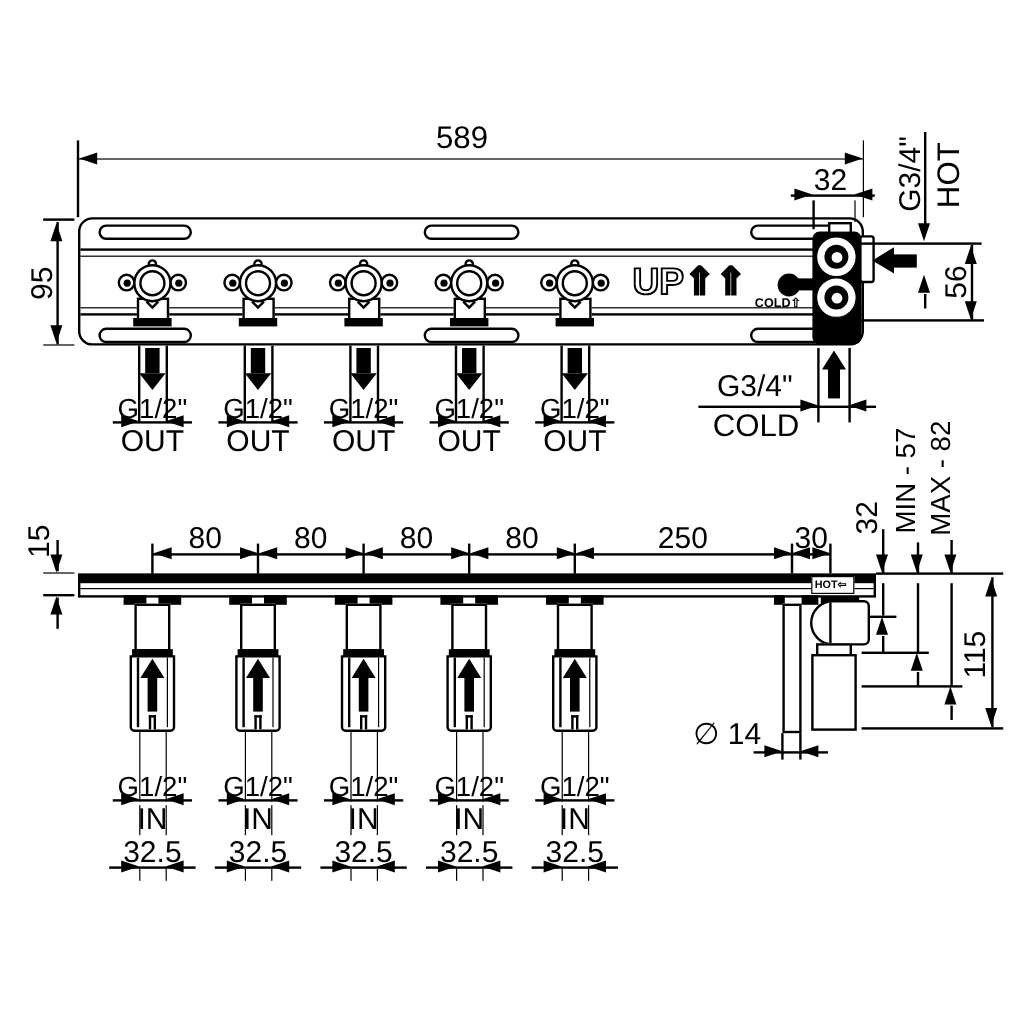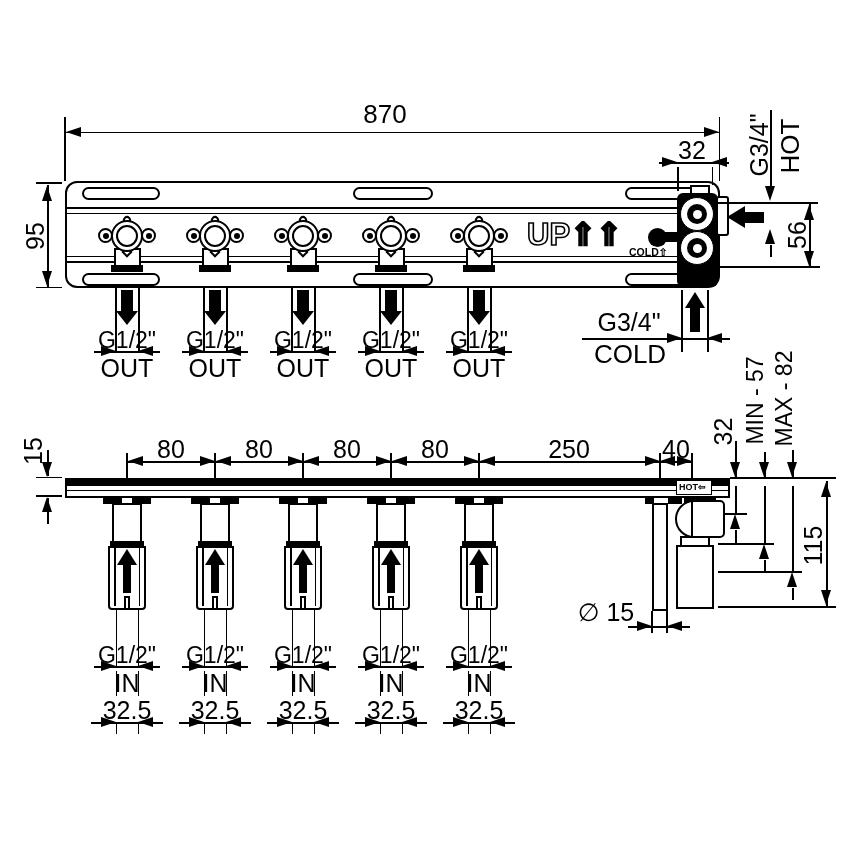--- a/index.html
+++ b/index.html
@@ -30,21 +30,21 @@
           -webkit-text-stroke:1.6px #000;letter-spacing:0px;white-space:nowrap;}
   .tinytx{position:absolute;font-weight:700;white-space:nowrap;}
 </style>
 </head>
 <body>
 
 <div id="canvas">
 
   <div>
 
-    <div class="dim" style="left:327px;top:101px;width:116px;height:28px;font-size:26px;">870</div>
+    <div class="dim" style="left:327px;top:101px;width:116px;height:28px;font-size:26px;">589</div>
     <div class="hl" style="left:65px;top:131.5px;width:655px;"></div>
     <div class="tri tl" style="left:66px;top:126.5px;"></div>
     <div class="tri tr" style="left:704px;top:126.5px;"></div>
     <div class="vl" style="left:64px;top:117px;height:64px;"></div>
     <div class="vl" style="left:718.5px;top:117px;height:64px;"></div>
 
     <div class="dim rot" style="left:14px;top:224px;width:40px;height:24px;">95</div>
     <div class="vl" style="left:47px;top:185px;height:102px;"></div>
     <div class="tri tu" style="left:41.5px;top:186px;"></div>
     <div class="tri td" style="left:41.5px;top:271px;"></div>
@@ -257,21 +257,21 @@
     <div class="tri tl" style="left:480px;top:455.5px;"></div>
     <div class="tri tr" style="left:645px;top:455.5px;"></div>
     <div class="hl" style="left:660px;top:461px;width:32px;"></div>
     <div class="tri tl" style="left:660px;top:455.5px;"></div>
     <div class="tri tr" style="left:677px;top:455.5px;"></div>
     <div class="dim" style="left:144px;top:436px;width:54px;height:25px;">80</div>
     <div class="dim" style="left:232px;top:436px;width:54px;height:25px;">80</div>
     <div class="dim" style="left:320px;top:436px;width:54px;height:25px;">80</div>
     <div class="dim" style="left:408px;top:436px;width:54px;height:25px;">80</div>
     <div class="dim" style="left:541px;top:436px;width:56px;height:25px;">250</div>
-    <div class="dim" style="left:661px;top:436px;width:30px;height:25px;">40</div>
+    <div class="dim" style="left:661px;top:436px;width:30px;height:25px;">30</div>
     <div class="vl" style="left:659.25px;top:453px;height:25px;"></div>
     <div class="vl" style="left:691px;top:453px;height:25px;"></div>
     <div class="vl" style="left:691px;top:500px;height:44px;"></div>
 
     <div class="box2" style="left:65px;top:478px;width:665px;height:19.5px;"></div>
     <div class="blk" style="left:65px;top:478px;width:665px;height:8px;"></div>
     <div class="hl" style="left:67px;top:489.5px;width:661px;"></div>
 
     <div class="abs" style="left:676px;top:480px;width:36px;height:15px;background:#fff;border:1.5px solid #000;box-sizing:border-box;">
       <div class="tinytx" style="left:2px;top:1px;font-size:9px;">HOT⇦</div>
@@ -375,21 +375,21 @@
 
     <div class="blk" style="left:645px;top:496px;width:9px;height:8px;"></div>
     <div class="blk" style="left:668px;top:496px;width:14px;height:8px;"></div>
     <div class="box" style="left:652px;top:503px;width:16px;height:108px;"></div>
     <div class="blk" style="left:684px;top:497px;width:32px;height:6px;"></div>
     <div class="box" style="left:675px;top:500px;width:50px;height:38px;border-radius:19px 5px 5px 19px;"></div>
     <div class="vl" style="left:691px;top:502px;height:34px;"></div>
     <div class="box2" style="left:680px;top:536px;width:30px;height:11px;"></div>
     <div class="box" style="left:676px;top:545px;width:38px;height:64px;"></div>
 
-    <div class="dim" style="left:574px;top:599px;width:64px;height:27px;">∅ 15</div>
+    <div class="dim" style="left:574px;top:599px;width:64px;height:27px;">∅ 14</div>
     <div class="vl" style="left:651px;top:611px;height:22px;"></div>
     <div class="vl" style="left:666px;top:611px;height:22px;"></div>
     <div class="hl" style="left:628px;top:626px;width:62px;"></div>
     <div class="tri tr" style="left:637px;top:620.5px;"></div>
     <div class="tri tl" style="left:667px;top:620.5px;"></div>
 
     <div class="hl" style="left:730px;top:477px;width:106px;"></div>
     <div class="hl" style="left:725px;top:513px;width:22px;"></div>
     <div class="hl" style="left:718px;top:543px;width:56px;"></div>
     <div class="hl" style="left:718px;top:571px;width:84px;"></div>

